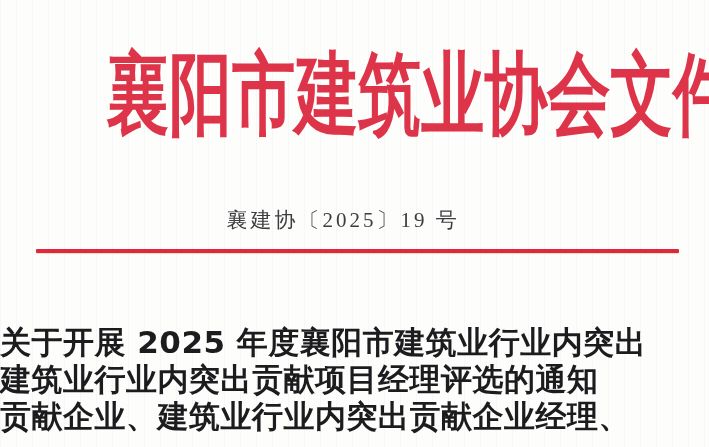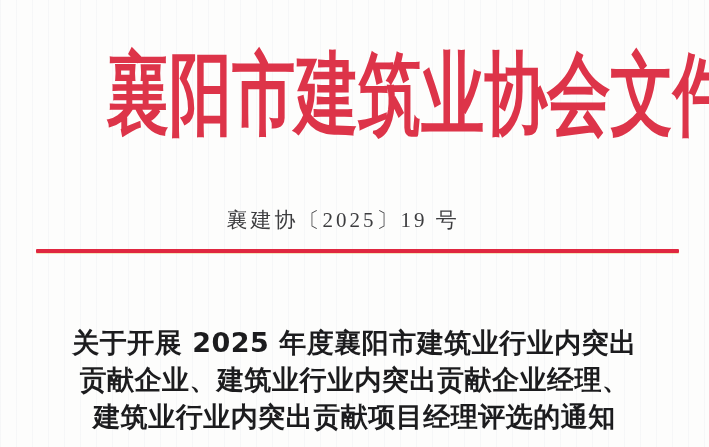--- a/index.html
+++ b/index.html
@@ -56,24 +56,23 @@
     width: 643px;
     height: 4px;
     border-radius: 1px;
     box-shadow: 0 1px 0 rgba(230,180,60,0.35);
   }
   .notice-title {
     position: absolute;
     top: 324px;
     left: 0;
     width: 709px;
-    text-align: center;
     font-family: "DejaVu Sans", "Liberation Sans", sans-serif;
     font-weight: 700;
-    font-size: 27px;
+    font-size: 31px;
     line-height: 37px;
     color: #1c1c1e;
     letter-spacing: 0.5px;
   }
   .notice-title .line {
     white-space: nowrap;
   }
 </style>
 </head>
 <body>
@@ -81,17 +80,17 @@
 <div class="page">
 
   <div class="org-title" style="color: rgb(221, 52, 73);">襄阳市建筑业协会文件</div>
 
   <div class="doc-number" style="color: rgb(61, 61, 63);">襄建协〔2025〕19 号</div>
 
   <div class="red-rule" style="background: rgb(224, 39, 64);"></div>
 
   <div class="notice-title">
     <div class="line">关于开展 2025 年度襄阳市建筑业行业内突出</div>
+    <div class="line">建筑业行业内突出贡献项目经理评选的通知</div>
     <div class="line">贡献企业、建筑业行业内突出贡献企业经理、</div>
-    <div class="line">建筑业行业内突出贡献项目经理评选的通知</div>
   </div>
 
 </div>
 
 </body></html>

